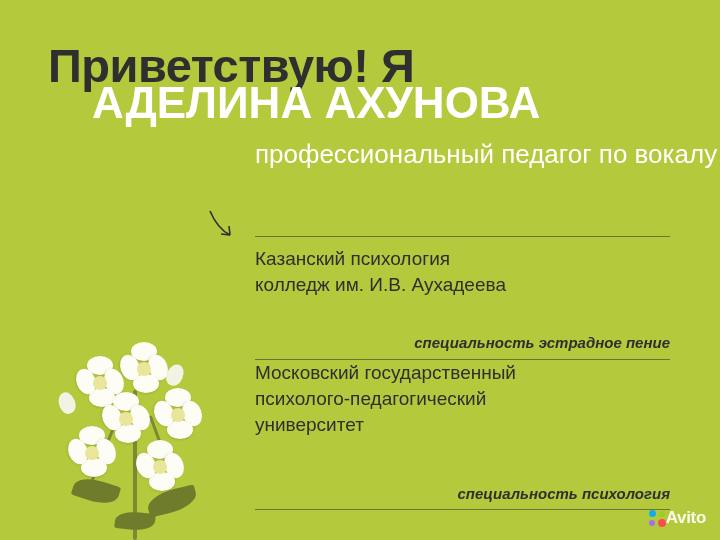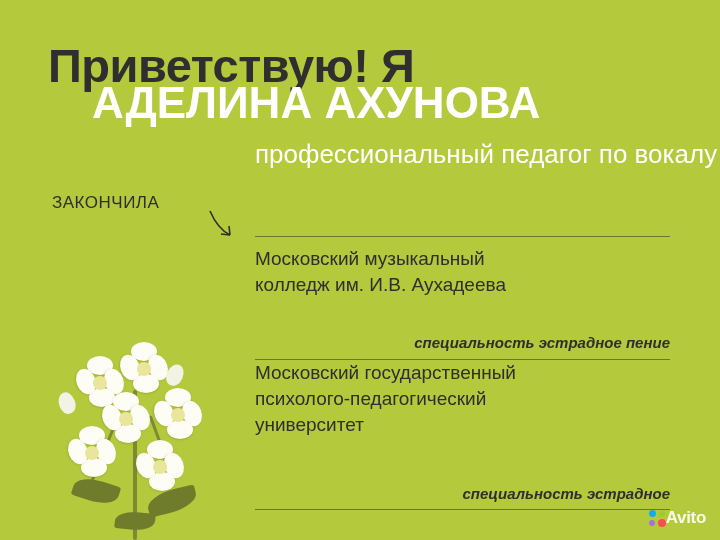--- a/index.html
+++ b/index.html
@@ -173,43 +173,42 @@
 </style>
 </head>
 <body>
 
 <div class="slide">
 
   <div class="greeting">Приветствую! Я</div>
   <div class="name">АДЕЛИНА АХУНОВА</div>
   <div class="subtitle">профессиональный педагог по вокалу</div>
 
-  <div class="finished">ЗАКОНЧИЛА</div>
 
   <div class="arrow">
     <svg width="34" height="34" viewBox="0 0 34 34">
       <path d="M4 4 C 10 18, 16 24, 24 28" stroke="#2f2f2f" stroke-width="1.6" fill="none"></path>
       <path d="M24 28 L 15 27 M24 28 L 23 19" stroke="#2f2f2f" stroke-width="1.6" fill="none"></path>
     </svg>
   </div>
 
   <div class="rule rule-1"></div>
   <div class="entry entry-1">
-    <div>Московский музыкальный</div>
+    <div>Казанский психология</div>
     <div>колледж им. И.В. Аухадеева</div>
   </div>
   <div class="spec spec-1">специальность эстрадное пение</div>
 
   <div class="rule rule-2"></div>
   <div class="entry entry-2">
     <div>Московский государственный</div>
     <div>психолого-педагогический</div>
     <div>университет</div>
   </div>
-  <div class="spec spec-2">специальность эстрадное</div>
+  <div class="spec spec-2">специальность психология</div>
   <div class="rule rule-3"></div>
 
   <div class="flower-area">
     <div class="stem" style="left:78px; top:60px; width:4px; height:150px;"></div>
     <div class="stem" style="left:46px; top:90px; width:3px; height:70px; transform:rotate(22deg);"></div>
     <div class="stem" style="left:104px; top:84px; width:3px; height:60px; transform:rotate(-20deg);"></div>
     <div class="leaf" style="left:18px; top:150px; width:46px; height:22px; transform:rotate(18deg);"></div>
     <div class="leaf" style="left:92px; top:160px; width:50px; height:22px; transform:rotate(-14deg);"></div>
     <div class="leaf" style="left:60px; top:182px; width:40px; height:18px; transform:rotate(6deg);"></div>
 

